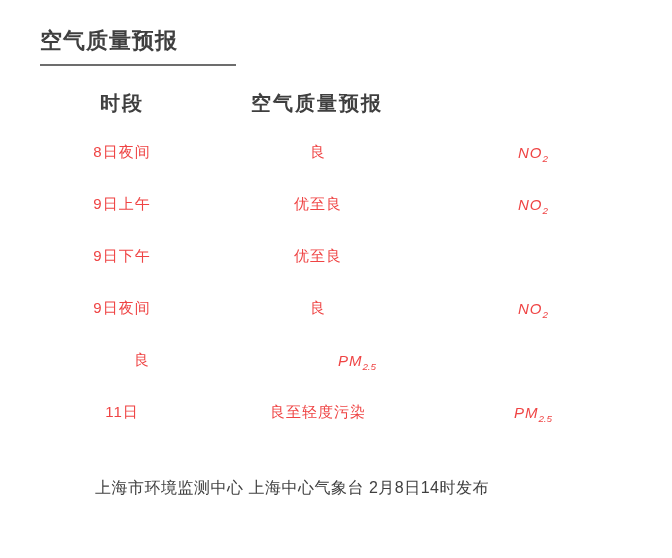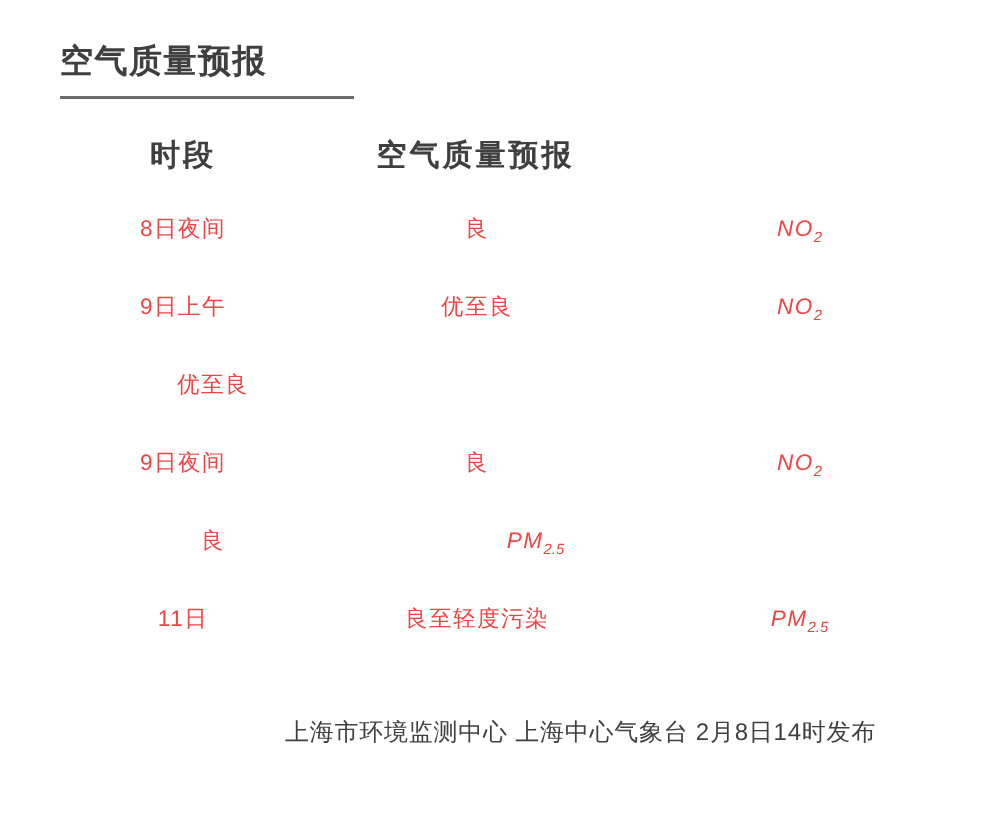--- a/index.html
+++ b/index.html
@@ -80,21 +80,21 @@
     vertical-align: baseline;
     position: relative;
     top: 4px;
     letter-spacing: 0;
   }
   .footer {
     position: absolute;
     left: 0;
     top: 478px;
     width: 584px;
-    text-align: right;
+    text-align: center;
     font-size: 16px;
     color: #3f3f3f;
     letter-spacing: 0.5px;
   }
 </style>
 </head>
 <body>
 
 <div class="page">
 
@@ -116,20 +116,21 @@
       <div class="cell c3"><span class="pollutant"><span>NO</span><sub>2</sub></span></div>
     </div>
 
     <div class="row data">
       <div class="cell c1">9日上午</div>
       <div class="cell c2">优至良</div>
       <div class="cell c3"><span class="pollutant"><span>NO</span><sub>2</sub></span></div>
     </div>
 
     <div class="row data">
+      <div class="cell c1">9日下午</div>
       <div class="cell c2">优至良</div>
     </div>
 
     <div class="row data">
       <div class="cell c1">9日夜间</div>
       <div class="cell c2">良</div>
       <div class="cell c3"><span class="pollutant"><span>NO</span><sub>2</sub></span></div>
     </div>
 
     <div class="row data">

